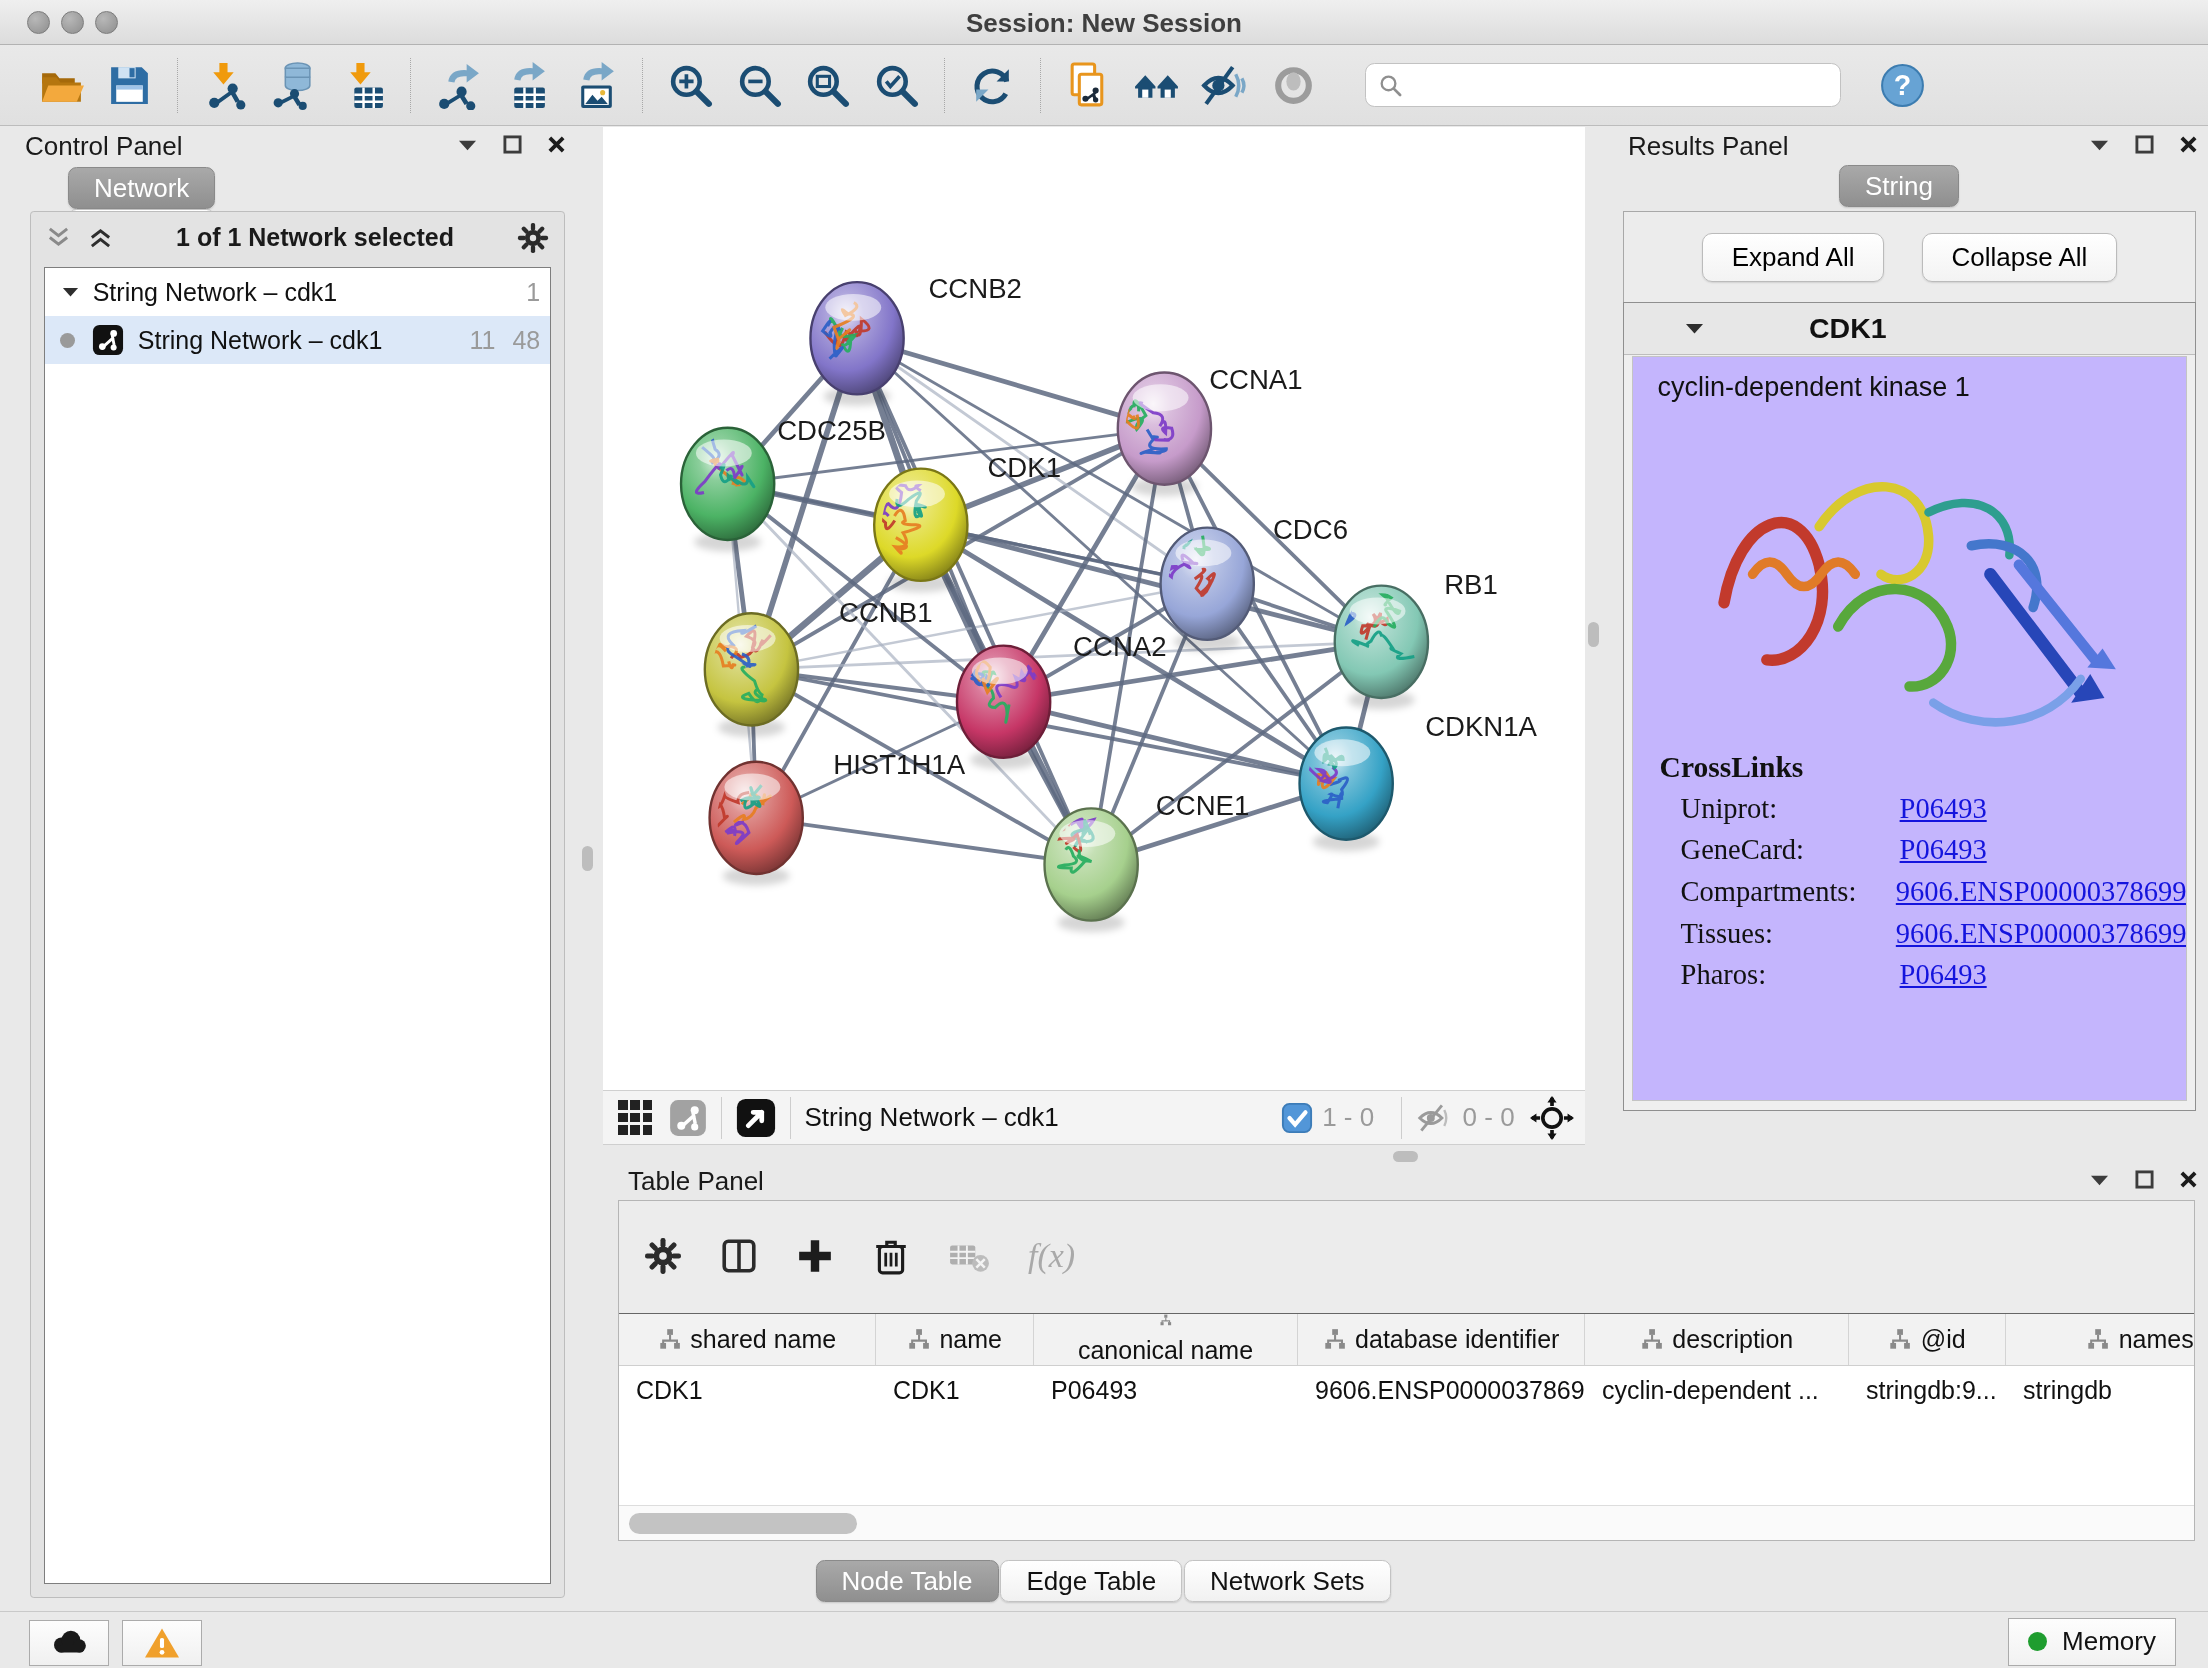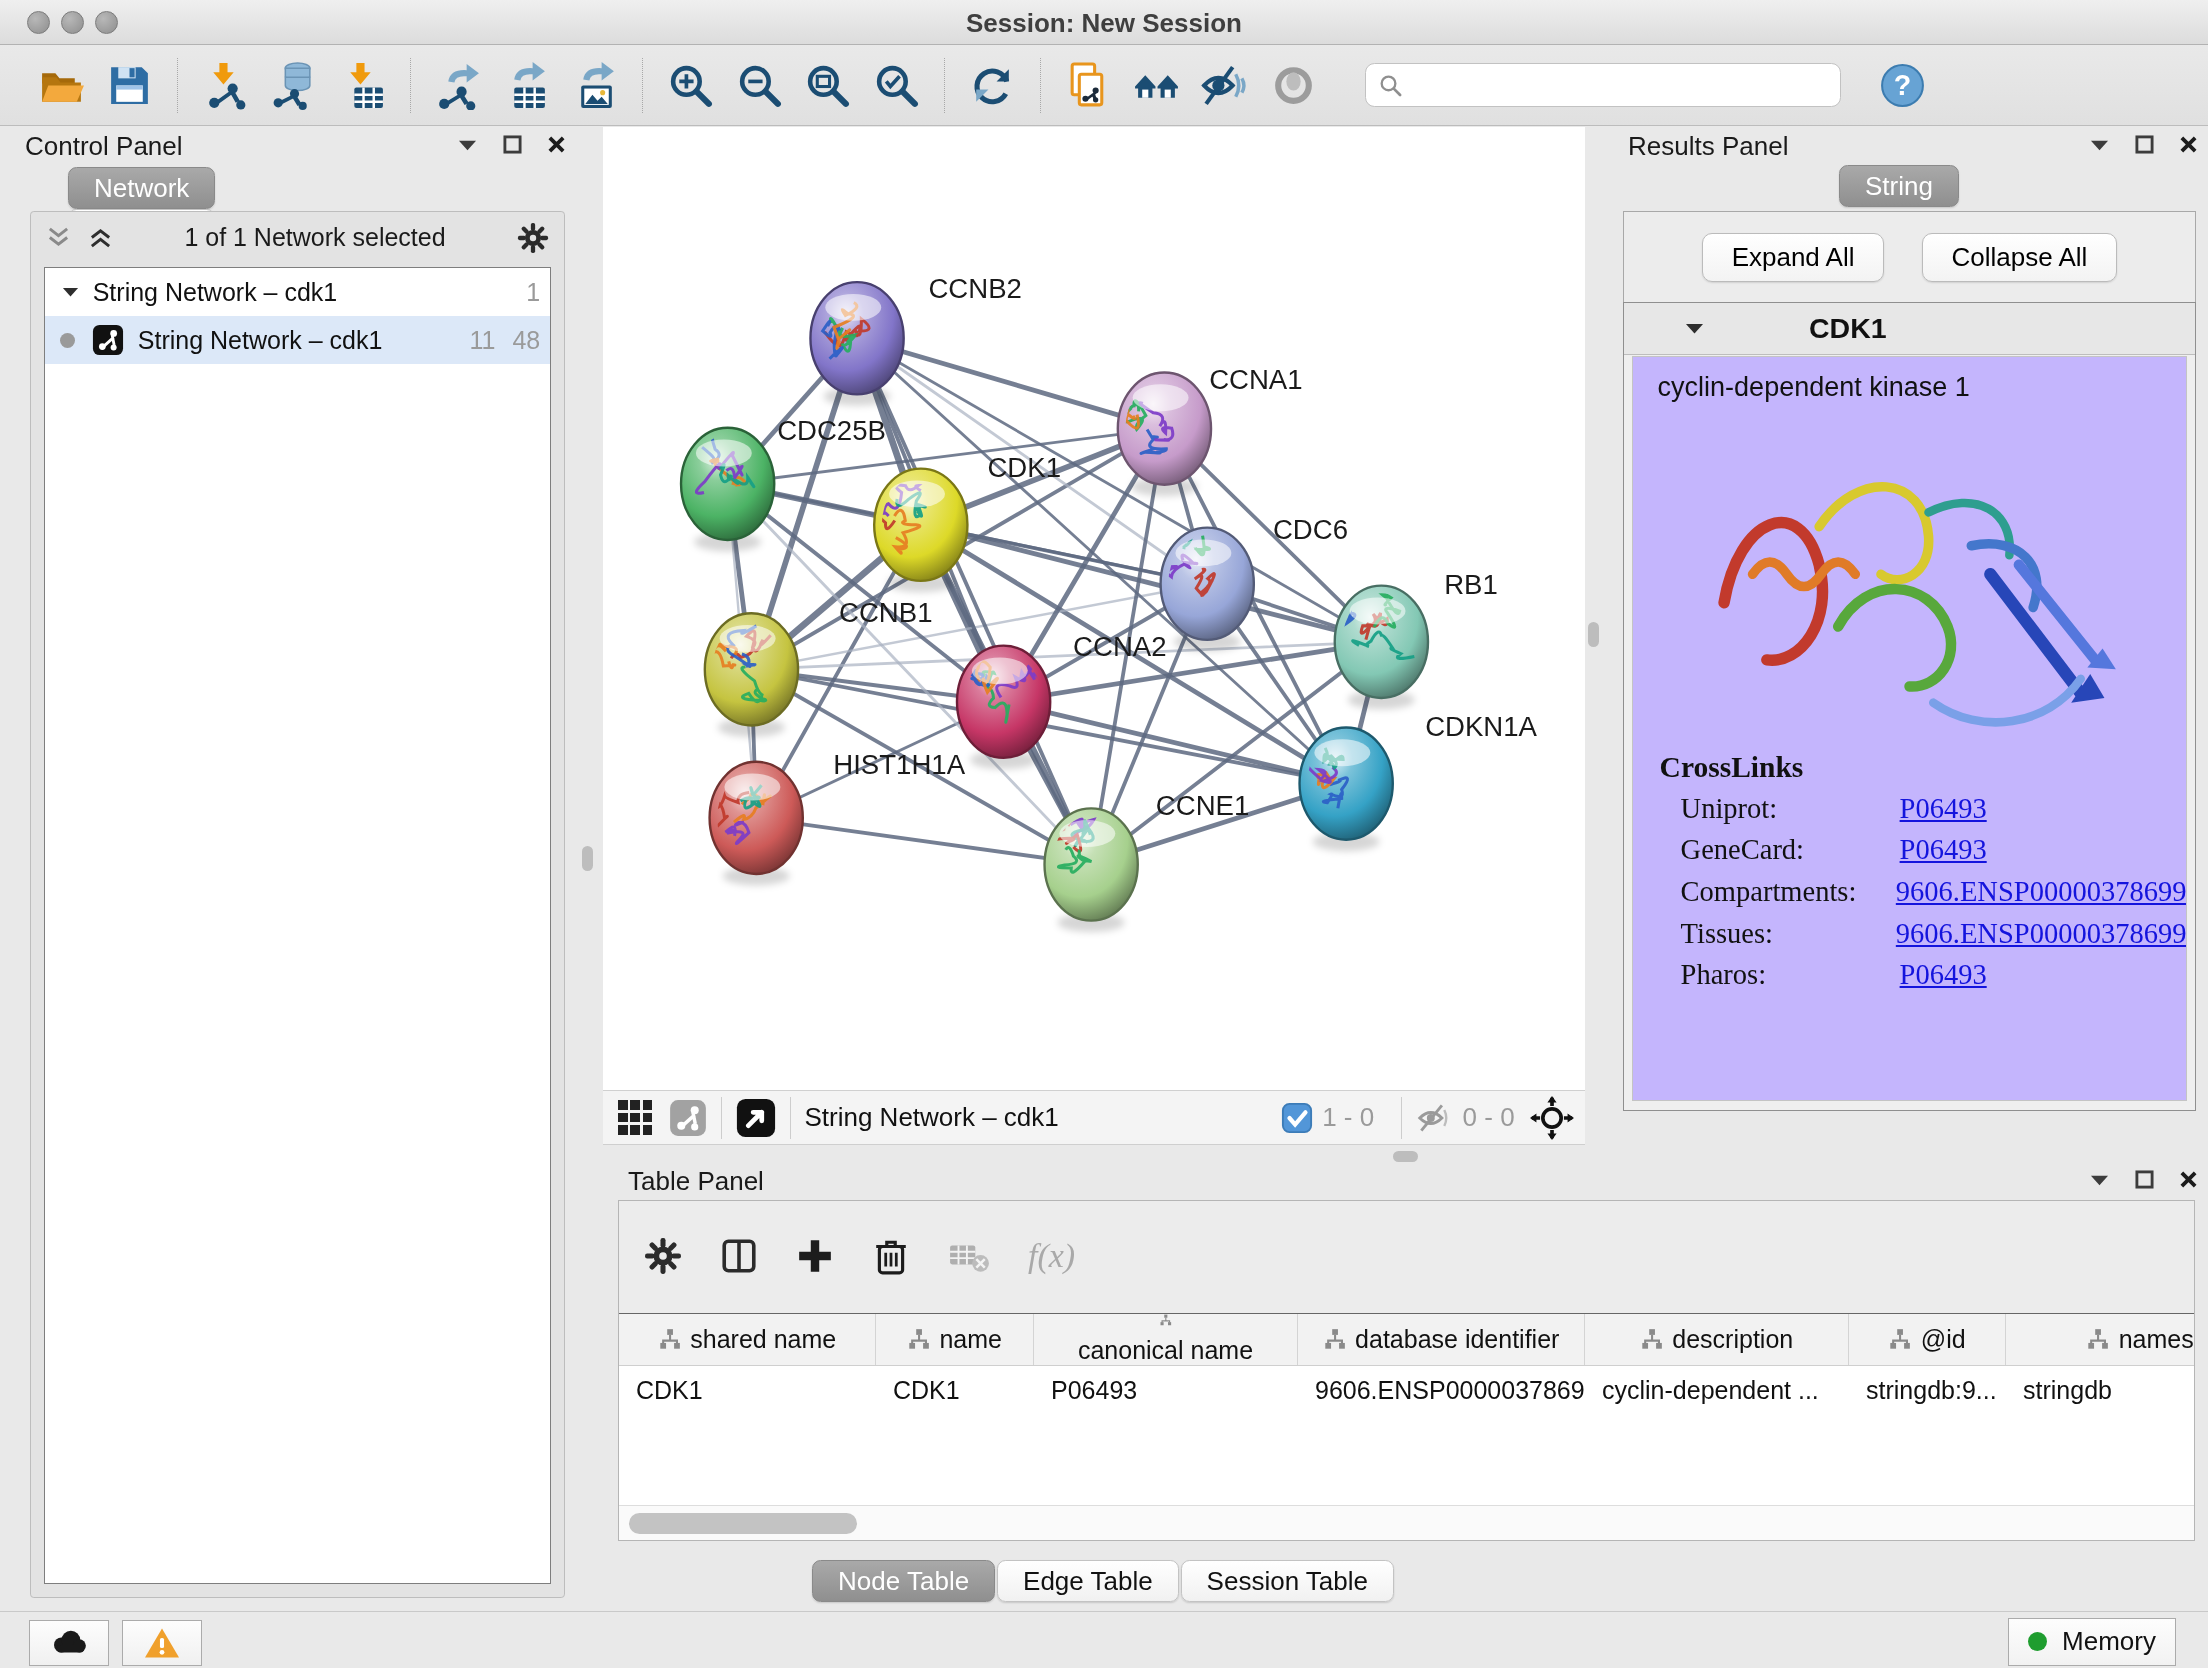--- a/index.html
+++ b/index.html
@@ -29,21 +29,21 @@
   .wbtns svg{display:block;}
   
   .tabrow{position:absolute;display:flex;flex-direction:column;}
   .tab{height:40px;line-height:40px;padding:0 25px;font-size:26px;background:linear-gradient(#ffffff,#f1f1f1);
     border:1px solid #c3c3c3;border-radius:8.6px;margin-right:1.9px;color:#111;
     box-shadow:0 1px 1.9px rgba(0,0,0,.15);}
   .tab.sel{background:linear-gradient(#a9a9a9,#8f8f8f);color:#fff;border-color:#8a8a8a;}
   
   .cp-box{position:absolute;left:30px;top:211px;width:533px;height:1385px;background:#e3e3e3;
     border:1px solid #bdbdbd;border-radius:3.8px;}
-  .cp-sub{display:flex;align-items:center;height:51px;padding:0 15px;}
+  .cp-sub{display:flex;align-items:center;height:51px;padding:0 15px;font-weight:bold;}
   .cp-status{flex:1;text-align:center;font-size:25px;color:#1a1a1a;}
   .cp-list{position:absolute;left:13.3px;right:13.3px;top:55px;bottom:13.3px;background:#fff;
     border:1.9px solid #7e7e7e;}
   .treerow{display:flex;align-items:center;height:48px;font-size:25px;padding:0 9.5px;}
   .treerow .cnt{color:#9a9a9a;margin-left:17px;}
   .treerow.sel{background:#dce8f8;}
   .spacer{flex:1;}
   
   .net-canvas{position:absolute;left:603px;top:127px;width:982px;height:963px;background:#fff;}
   .net-status{position:absolute;left:603px;top:1090px;width:982px;height:53px;background:#f4f4f4;
@@ -904,21 +904,21 @@
           </div>
         </div>
     </div>
     <div class="tp-scroll">
       <span class="tp-thumb"></span>
     </div>
   </div>
   <div class="tp-tabs">
     <span class="tab sel">Node Table</span>
     <span class="tab">Edge Table</span>
-    <span class="tab">Session Table</span>
+    <span class="tab">Network Sets</span>
   </div>
 
   <div class="statusbar">
     <span class="sq-btn" style="left:28.5px">
       <svg width="42" height="30" viewBox="0 0 44 32">
           <circle cx="14" cy="18" r="8" fill="#1a1a1a"></circle>
           <circle cx="24" cy="13" r="10" fill="#1a1a1a"></circle>
           <circle cx="33" cy="19" r="7" fill="#1a1a1a"></circle>
           <rect x="9" y="18" width="29" height="8" rx="4" fill="#1a1a1a"></rect>
         </svg>

